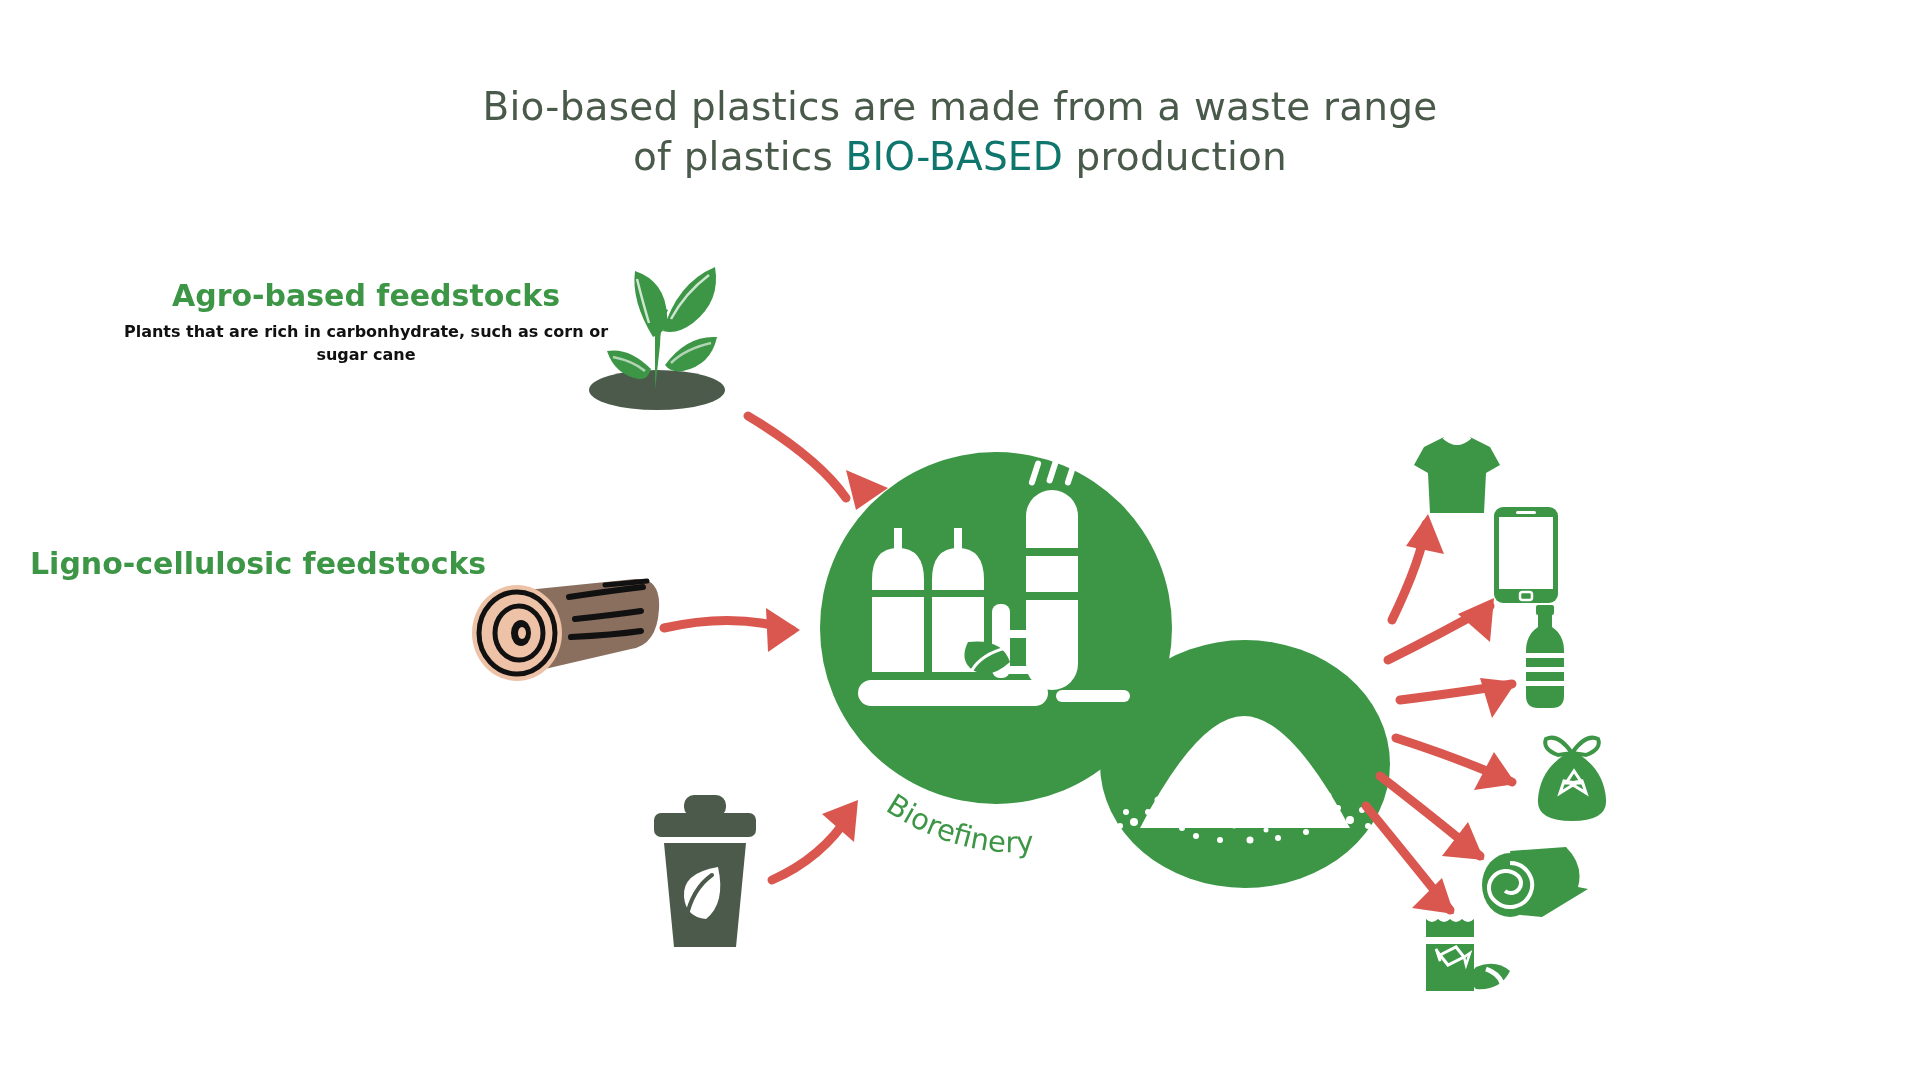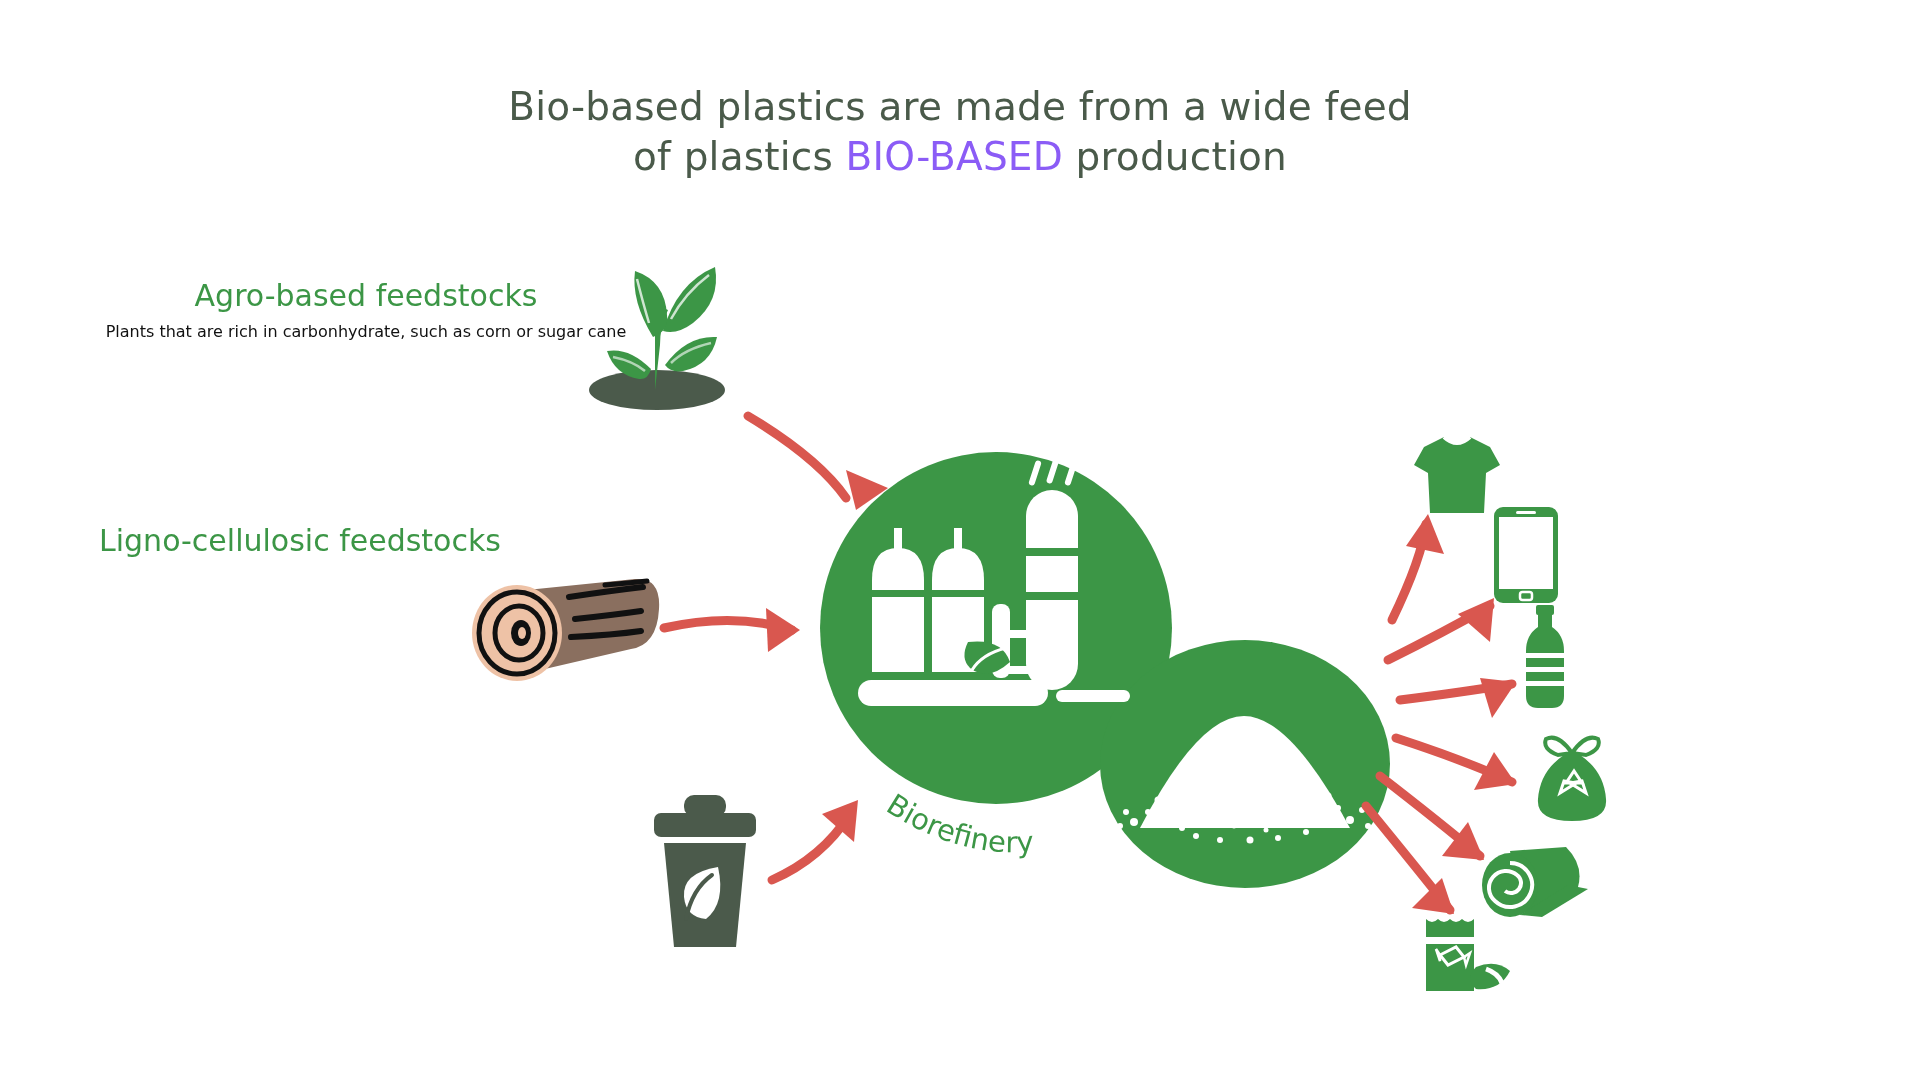--- a/index.html
+++ b/index.html
@@ -16,39 +16,39 @@
   .title{
     position:absolute;
     left:0;top:82px;width:1920px;
     text-align:center;
     font-size:39px;
     line-height:1.28;
     color:#4a5a4a;
     font-family:"DejaVu Sans", sans-serif;
     letter-spacing:.2px;
   }
-  .title .hl{color:#8b5cf6;}
-
-  
-  .fs-block{position:absolute;}
+  .title .hl{color:#0f766e;}
+
+  
+  .fs-block{position:absolute;font-weight:bold;}
   .fs-head{
     color:#3c9646;
     font-size:30px;
     line-height:1.2;
     white-space:nowrap;
   }
   .fs-sub{
     color:#111111;
     font-size:16px;
     line-height:1.45;
     margin-top:6px;
   }
 
   #agro{left:96px;top:278px;width:540px;text-align:center;}
-  #ligno{left:30px;top:523px;width:540px;text-align:center;}
+  #ligno{left:30px;top:546px;width:540px;}
   #organic{left:290px;top:835px;width:300px;text-align:center;}
   #organic .fs-head{white-space:normal;line-height:1.35;}
 
   
   .circle-main{
     position:absolute;left:820px;top:452px;
     width:352px;height:352px;border-radius:50%;
     background:#3c9646;
   }
   .circle-sub{
@@ -82,21 +82,21 @@
   #ic-bag{left:1532px;top:735px;width:80px;height:90px;}
   #ic-roll{left:1480px;top:845px;width:110px;height:75px;}
   #ic-snack{left:1418px;top:915px;width:100px;height:78px;}
 </style>
 </head>
 <body>
 
 <div class="stage">
 
   <div class="title">
-    <div>Bio-based plastics are made from a wide feed</div>
+    <div>Bio-based plastics are made from a waste range</div>
     <div><span>of plastics </span><span class="hl">BIO-BASED</span><span> production</span></div>
   </div>
 
   <div class="fs-block" id="agro">
     <div class="fs-head">Agro-based feedstocks</div>
     <div class="fs-sub">Plants that are rich in carbonhydrate, such as corn or sugar cane</div>
   </div>
 
   <div class="fs-block" id="ligno">
     <div class="fs-head">Ligno-cellulosic feedstocks</div>

